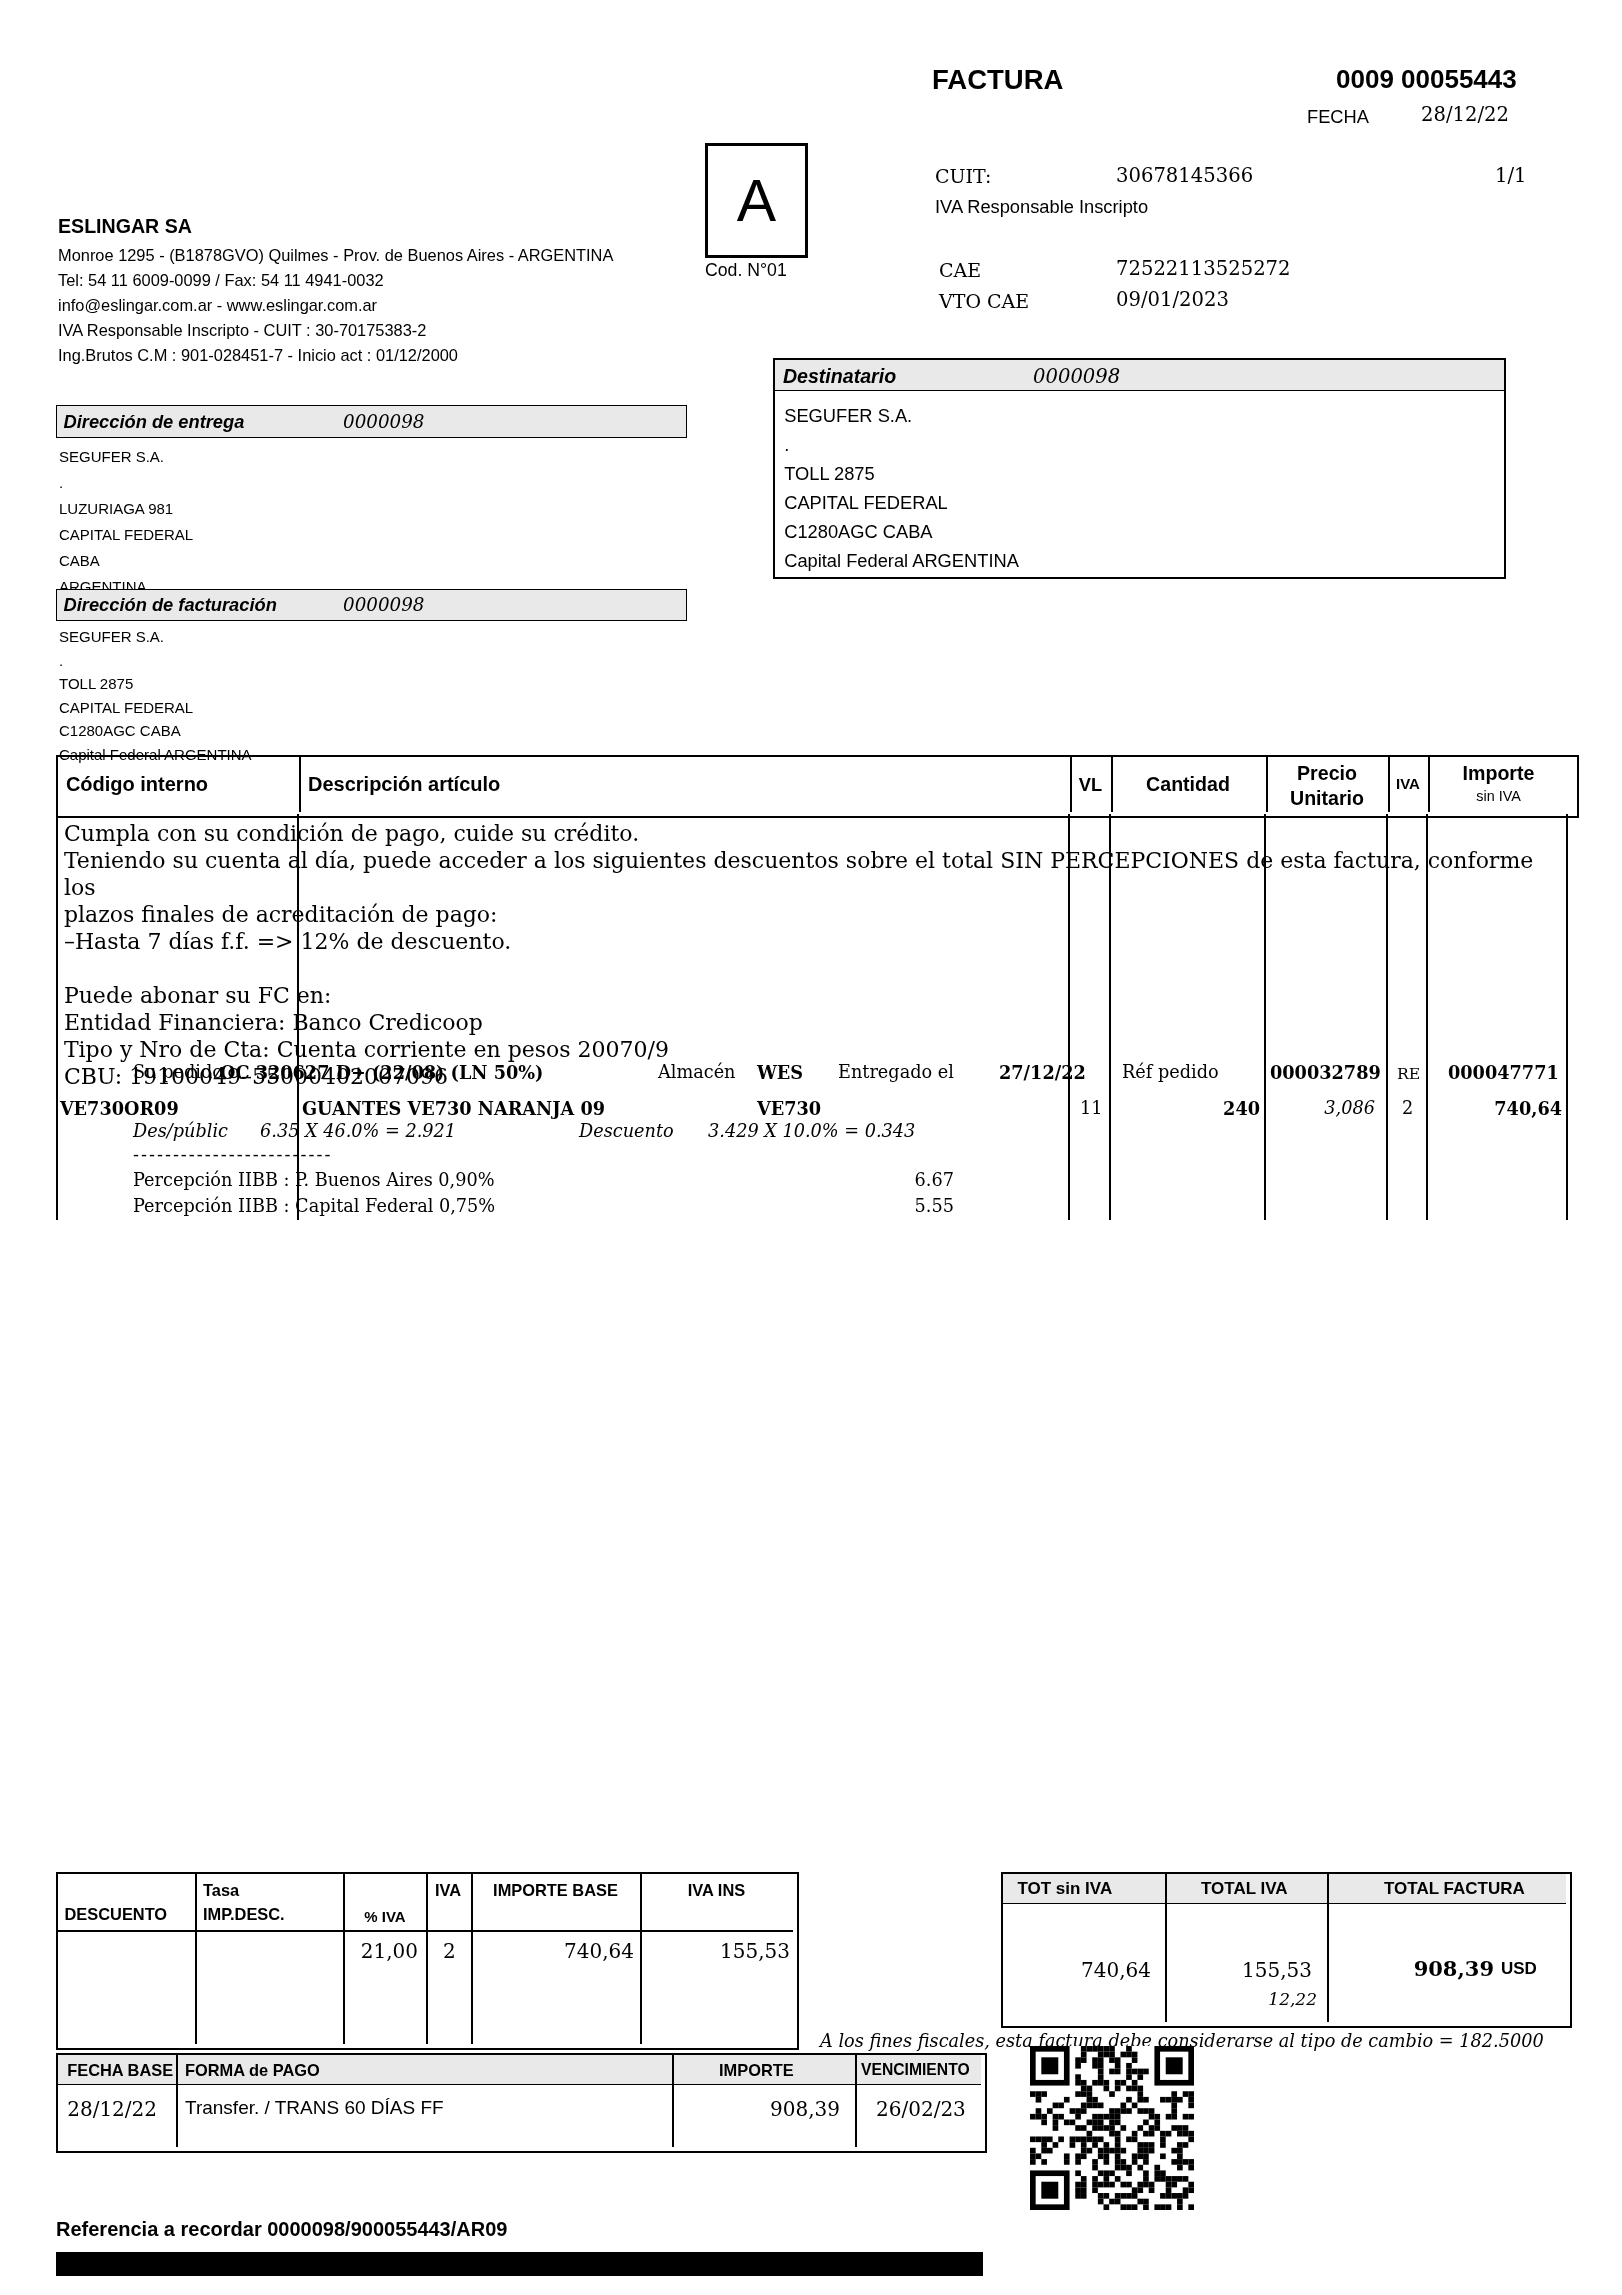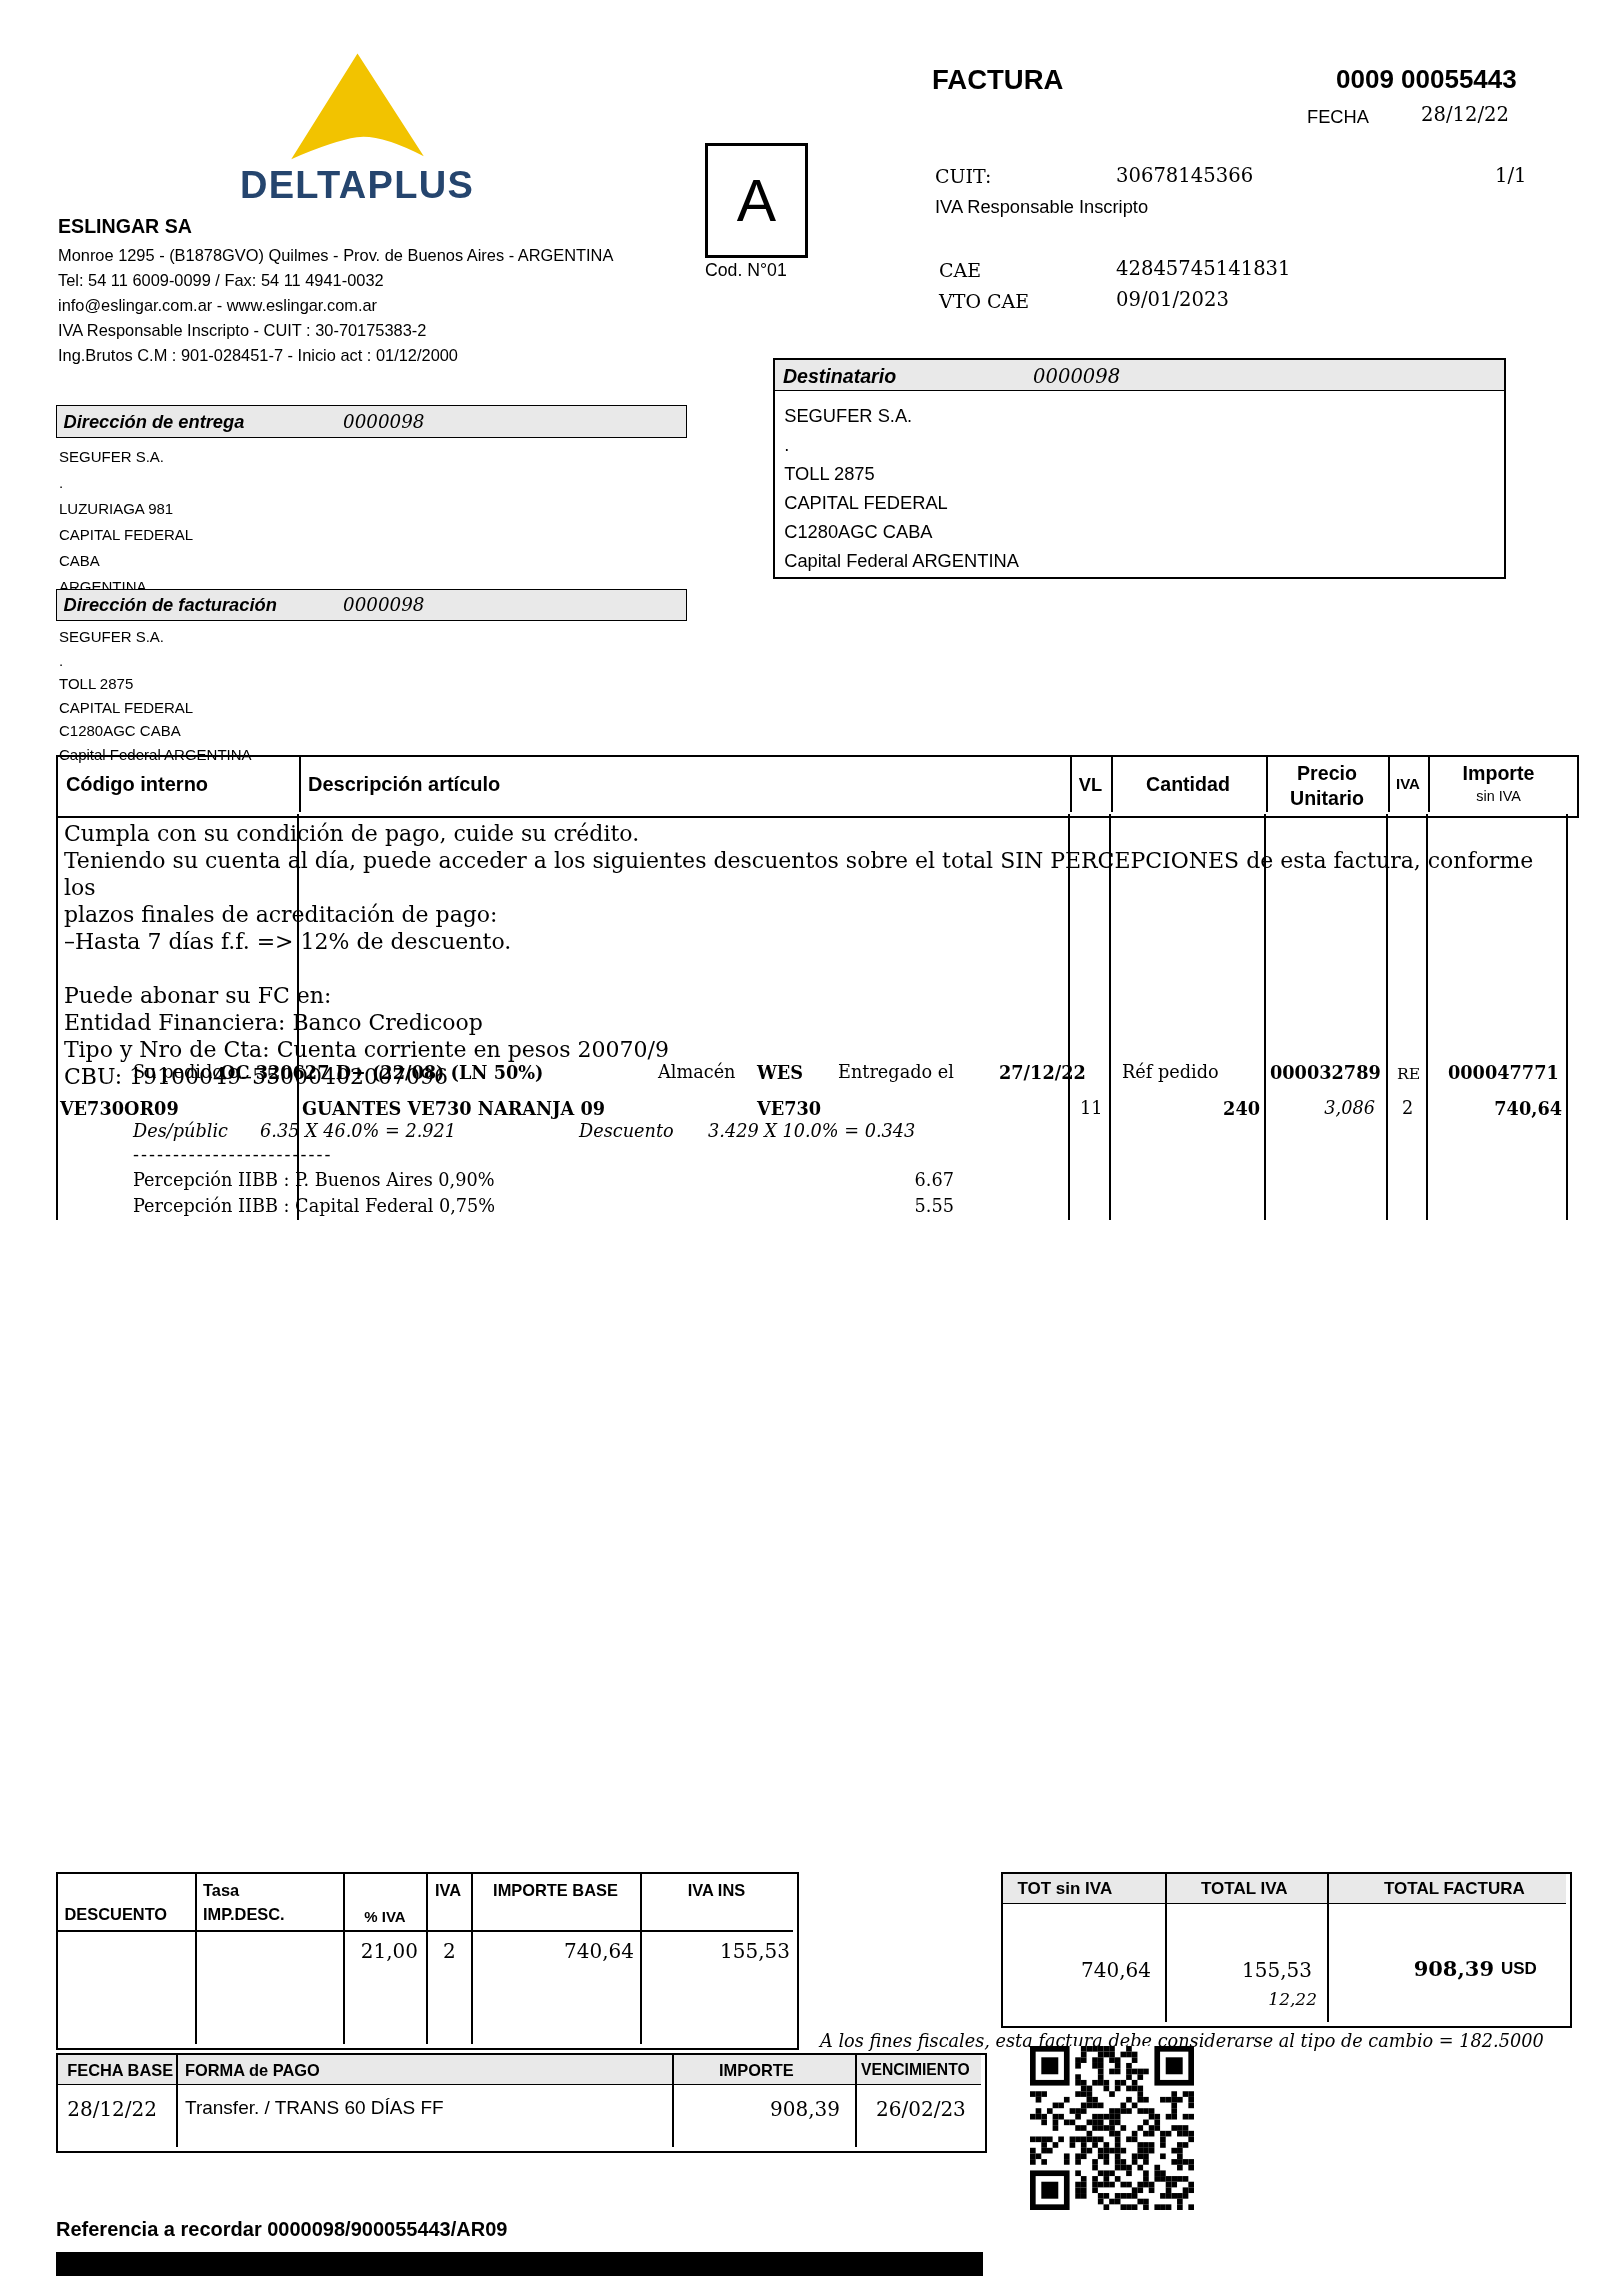--- a/index.html
+++ b/index.html
@@ -13,26 +13,20 @@
   .vline{position:absolute;width:2px;background:#000;top:0;}
   .graybar{background:#e9e9e9;}
   .box{border:2px solid #000;}
   .addr div{white-space:nowrap;}
 </style>
 </head>
 <body>
 
 <div class="page">
 
-  <div class="abs" style="left:226px;top:52px;width:262px;text-align:center;">
-    <svg width="141" height="110" viewBox="0 0 100 78">
-      <path d="M50 1 L97 74 Q66 58 49.5 60.5 Q33 63 3 76 Z" fill="#F2C300"></path>
-    </svg>
-    <div style="font-size:38px;font-weight:700;color:#25456E;letter-spacing:1.3px;">DELTAPLUS</div>
-  </div>
 
   <div class="abs" style="left:58px;top:215px;">
     <div class="b" style="font-size:19.6px;">ESLINGAR SA</div>
     <div style="font-size:16.4px;line-height:25px;margin-top:5.2px;">
       <div>Monroe 1295 - (B1878GVO) Quilmes - Prov. de Buenos Aires - ARGENTINA</div>
       <div>Tel: 54 11 6009-0099 / Fax: 54 11 4941-0032</div>
       <div>info@eslingar.com.ar - www.eslingar.com.ar</div>
       <div>IVA Responsable Inscripto - CUIT : 30-70175383-2</div>
       <div>Ing.Brutos C.M : 901-028451-7 - Inicio act : 01/12/2000</div>
     </div>
@@ -46,21 +40,21 @@
   <div class="abs b" style="left:932px;top:64px;font-size:27.5px;">FACTURA</div>
   <div class="abs b" style="left:1336px;top:64px;font-size:26px;">0009 00055443</div>
   <div class="abs" style="left:1307px;top:106px;font-size:18.3px;">FECHA</div>
   <div class="abs serif" style="left:1421px;top:103px;font-size:19.6px;">28/12/22</div>
 
   <div class="abs serif" style="left:935px;top:165px;font-size:19px;">CUIT:</div>
   <div class="abs serif" style="left:1116px;top:164px;font-size:19.6px;">30678145366</div>
   <div class="abs serif" style="left:1495px;top:164px;font-size:19.6px;">1/1</div>
   <div class="abs" style="left:935px;top:196px;font-size:18.3px;">IVA Responsable Inscripto</div>
   <div class="abs serif" style="left:939px;top:259px;font-size:19px;">CAE</div>
-  <div class="abs serif" style="left:1116px;top:257px;font-size:19.6px;">42845745141831</div>
+  <div class="abs serif" style="left:1116px;top:257px;font-size:19.6px;">72522113525272</div>
   <div class="abs serif" style="left:939px;top:290px;font-size:19px;">VTO CAE</div>
   <div class="abs serif" style="left:1116px;top:288px;font-size:19.6px;">09/01/2023</div>
 
   <div class="abs box" style="left:773px;top:358px;width:729px;height:217px;">
     <div class="graybar" style="position:relative;height:30px;border-bottom:1.3px solid #000;">
       <span class="abs b i" style="left:7.9px;top:4.6px;font-size:19.6px;">Destinatario</span>
       <span class="abs i serif" style="left:258px;top:4.6px;font-size:19.6px;">0000098</span>
     </div>
     <div class="abs addr" style="left:9.2px;top:41px;font-size:18.3px;line-height:29px;">
       <div>SEGUFER S.A.</div>

